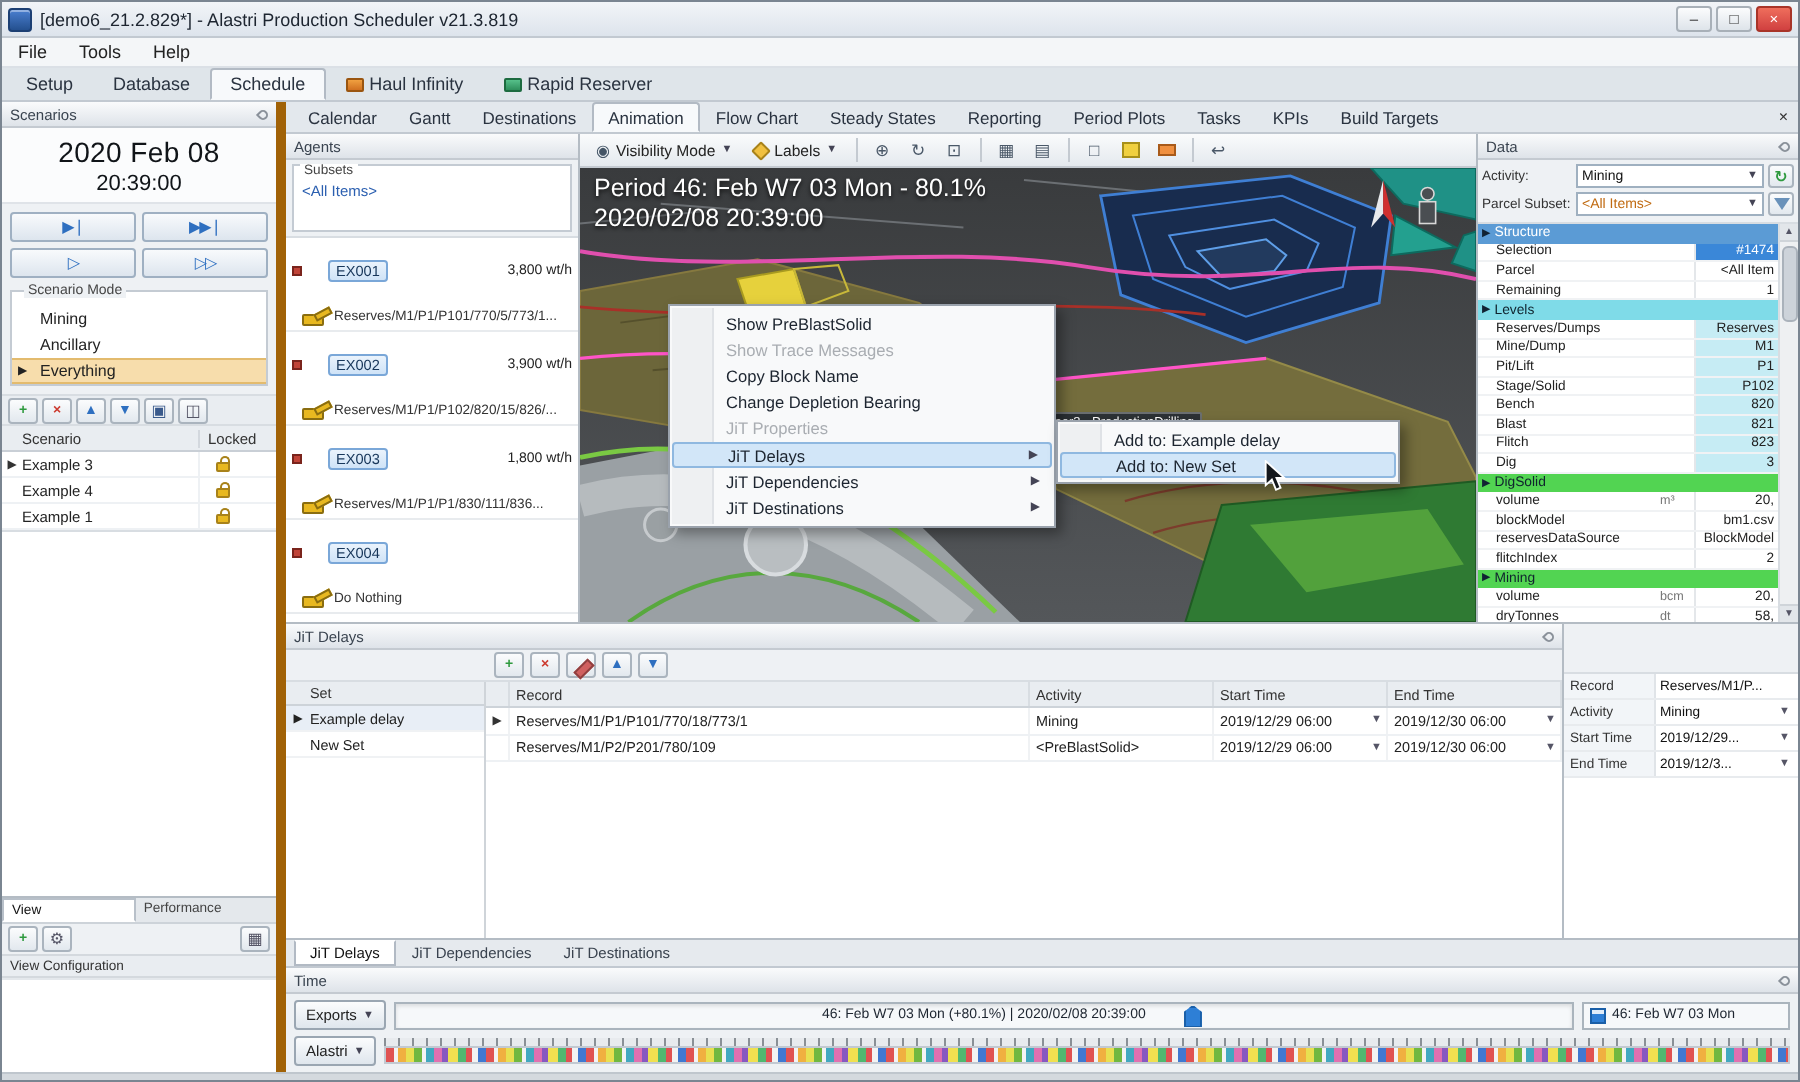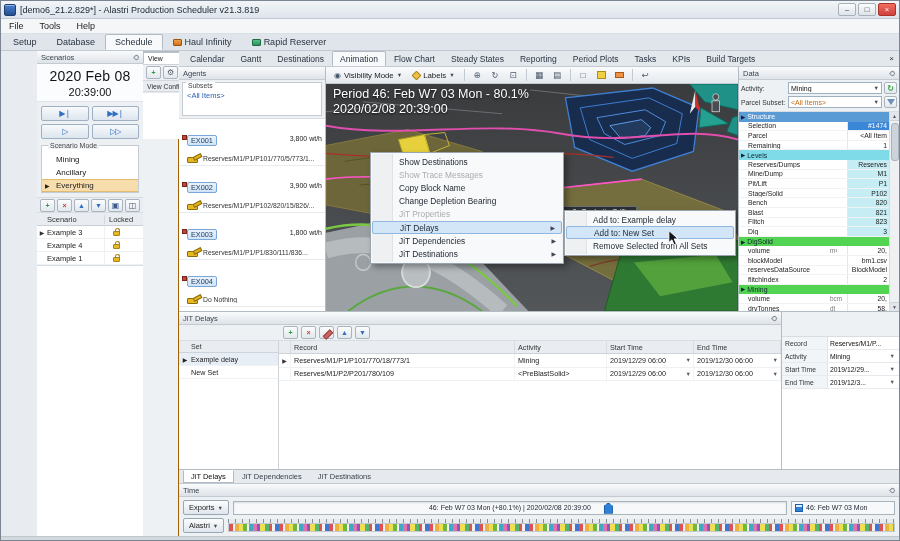--- a/index.html
+++ b/index.html
@@ -17,21 +17,21 @@
   .menubar .mi{font-size:9px;color:#222;padding:0 8px;line-height:15px;}
   .maintabs{height:17px;display:flex;align-items:flex-end;background:#dfe5ea;border-bottom:1px solid #c2c9d1;padding-left:2px;flex:0 0 auto;}
   .mtab{display:flex;align-items:center;gap:3px;font-size:9px;color:#2a3340;padding:0 9px;height:16px;line-height:15px;border:1px solid transparent;}
   .mtab.active{background:#f7f9fb;border:1px solid #b2bac4;border-bottom-color:#f7f9fb;border-radius:2px 2px 0 0;}
   .mtab .tabicon{width:9px;height:7px;border-radius:1px;}
   .icon-haul{background:linear-gradient(#f0a040,#d07020);border:1px solid #9a5510;}
   .icon-rapid{background:linear-gradient(#56c08a,#2e8f5c);border:1px solid #1d6b40;}
 
   
   .content{flex:1;display:flex;min-height:0;}
-  .leftcol{width:142px;flex:0 0 auto;border-right:1px solid #a16207;background:#eef1f4;display:flex;flex-direction:row;min-height:0;margin-left:36px;}
+  .leftcol{width:142px;flex:0 0 auto;border-right:5px solid #a16207;background:#eef1f4;display:flex;flex-direction:column;min-height:0;}
   .rightcol{flex:1;display:flex;flex-direction:column;min-width:0;min-height:0;}
   .statusbar{height:4px;background:#d4d9de;border-top:1px solid #bfc6cd;flex:0 0 auto;}
 
   .ph{height:13px;display:flex;align-items:center;background:linear-gradient(#fafbfc,#dee3e9);border-bottom:1px solid #c4cad1;font-size:7.5px;color:#3a4450;padding:0 4px;flex:0 0 auto;}
   .ph .pin{margin-left:auto;width:5px;height:5px;border:1px solid #8a919a;border-radius:50% 50% 50% 0;transform:rotate(45deg);}
 
   
   .scn{flex:1;display:flex;flex-direction:column;min-height:0;}
   .datebox{background:#fbfcfd;border-bottom:1px solid #dfe3e8;padding:4px 2px 3px;text-align:center;}
   .datebig{font-size:14px;color:#101418;letter-spacing:.2px;text-align:center;}
@@ -76,21 +76,21 @@
 
   
   .upper{height:245px;display:flex;min-width:0;flex:0 0 auto;border-bottom:1px solid #b4bcc4;}
 
   
   .agents{width:147px;flex:0 0 auto;border-right:1px solid #b4bcc4;background:#eef1f4;display:flex;flex-direction:column;min-height:0;}
   .subsets{margin:2px 3px;position:relative;border:1px solid #c4cbd3;background:#fff;height:34px;padding-top:7px;}
   .subsetslabel{position:absolute;top:-1px;left:3px;font-size:6.8px;color:#444;background:#fff;padding:0 2px;}
   .subsetval{font-size:7.5px;color:#2b5fb0;padding:1px 4px;}
   .aglist{flex:1;background:#fff;border-top:1px solid #d8dde2;overflow:hidden;}
-  .agrow{height:15px;display:flex;gap:0;padding:16px 3px;border-top:1px solid #e8ebee;}
+  .agrow{height:15px;display:flex;align-items:center;gap:13px;padding:16px 3px;border-top:1px solid #e8ebee;}
   .agrow:first-child{border-top:none;}
   .statussq{width:5px;height:5px;background:#c04438;border:1px solid #7a241c;flex:0 0 auto;}
   .chip{border:1px solid #7aa7d8;background:linear-gradient(#eaf3fc,#cfe3f7);border-radius:2px;font-size:7.3px;color:#17365a;padding:0 3px;height:11px;line-height:10px;white-space:nowrap;}
   .rate{margin-left:auto;font-size:7px;color:#222;white-space:nowrap;}
   .taskrow{height:14px;display:flex;align-items:center;gap:3px;padding:0 3px 0 8px;}
   .tasktext{font-size:6.8px;color:#333;white-space:nowrap;overflow:hidden;}
   .exc{position:relative;width:13px;height:10px;flex:0 0 auto;}
   .exc::before{content:"";position:absolute;left:0;bottom:0;width:9px;height:4px;background:#e8b820;border:1px solid #8a6d10;border-radius:1px;}
   .exc::after{content:"";position:absolute;left:6px;bottom:4px;width:7px;height:2px;background:#e8b820;border:1px solid #8a6d10;transform:rotate(-28deg);}
 
@@ -527,21 +527,21 @@
                 <span>PitViper3 - ProductionDrilling</span>
               </div>
             <div class="maplabel" style="left:215px;top:133px;">
                 <span class="chipdot" style="background:#4fa8e8;"></span>
                 <span>PitViper3 - ProductionDrilling</span>
               </div>
 
             <div class="cmenu" style="left:44px;top:68px;width:194px;">
               <div class="gutter"></div>
               <div class="cmi">
-                  <span>Show Destinations</span>
+                  <span>Show PreBlastSolid</span>
                 </div>
               <div class="cmi disabled">
                   <span>Show Trace Messages</span>
                 </div>
               <div class="cmi">
                   <span>Copy Block Name</span>
                 </div>
               <div class="cmi">
                   <span>Change Depletion Bearing</span>
                 </div>
@@ -562,23 +562,20 @@
                 </div>
             </div>
 
             <div class="cmenu" style="left:238px;top:126px;width:172px;">
               <div class="gutter"></div>
               <div class="cmi">
                   <span>Add to: Example delay</span>
                 </div>
               <div class="cmi hl">
                   <span>Add to: New Set</span>
-                </div>
-              <div class="cmi">
-                  <span>Remove Selected from All Sets</span>
                 </div>
             </div>
 
             <svg class="cursor" style="left:342px;top:146px;width:12px;height:16px;" viewBox="0 0 10 14">
               <polygon points="0.5,0.5 0.5,11 3.2,8.6 5,13 7,12.1 5.2,7.8 8.6,7.8" fill="#14181c" stroke="#ffffff" stroke-width="0.8"></polygon>
             </svg>
           </div>
         </div>
 
         <div class="datap">

